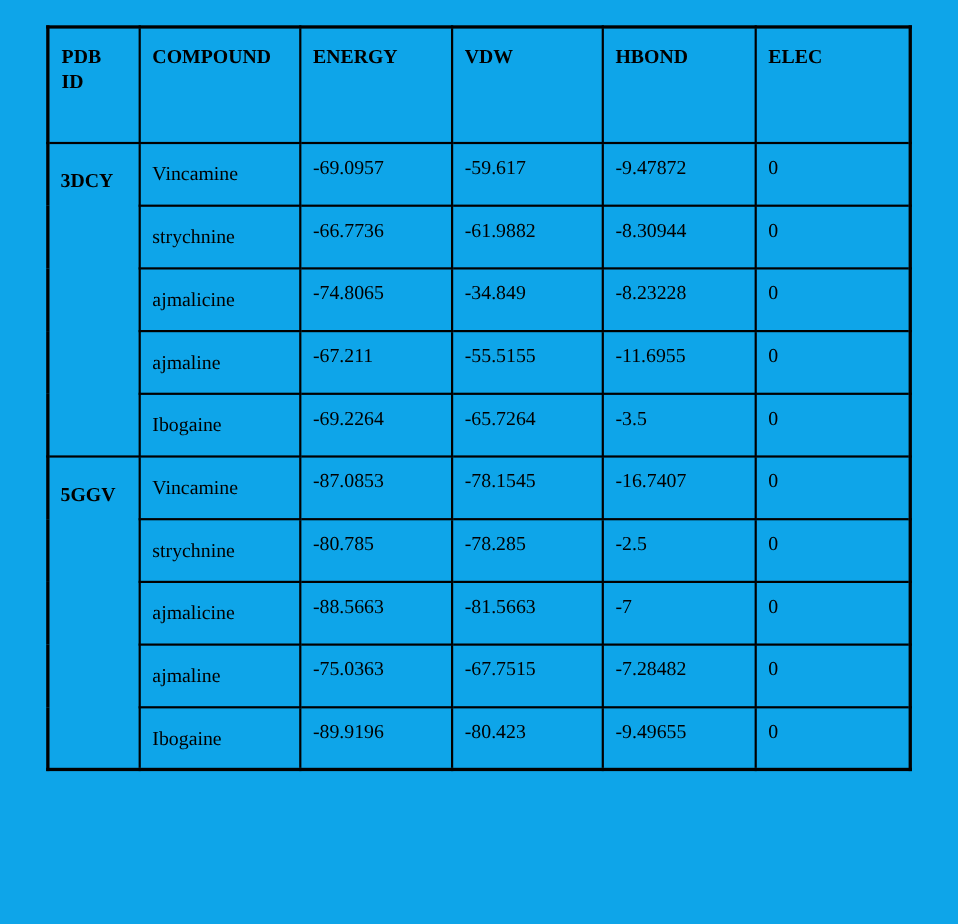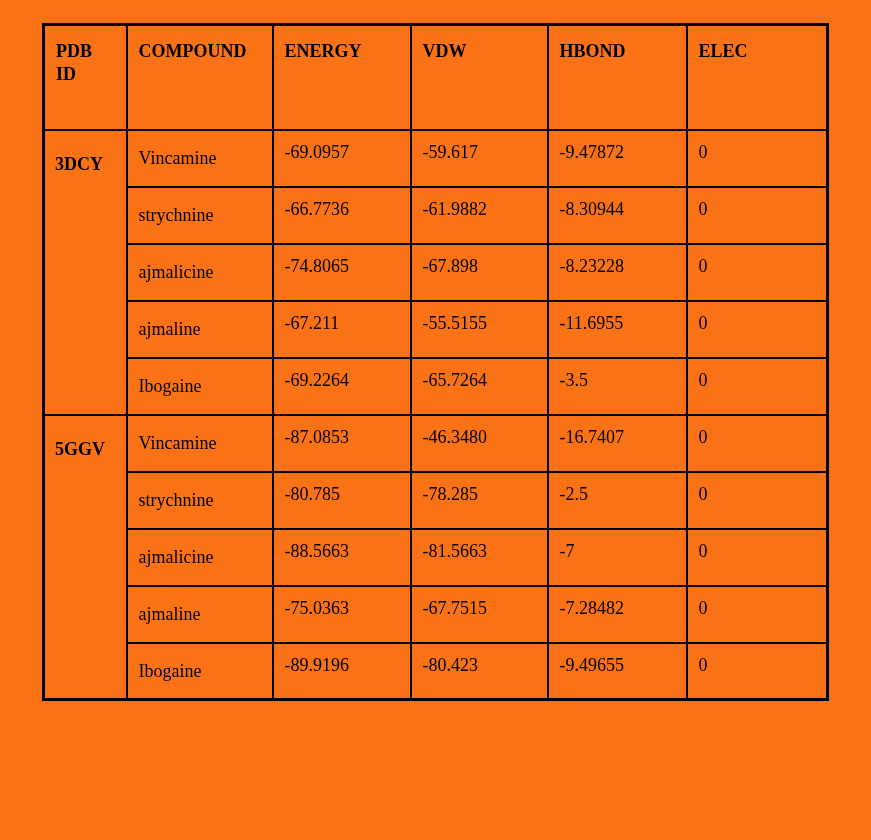--- a/index.html
+++ b/index.html
@@ -7,21 +7,21 @@
     width: 871px;
     height: 840px;
     background: #ffffff;
     font-family: "Liberation Serif", "DejaVu Serif", serif;
     color: #000000;
   }
   .page {
     position: relative;
     width: 871px;
     height: 840px;
-    background: #f97316;
+    background: #0ea5e9;
   }
   table.docking-table {
     position: absolute;
     left: 42px;
     top: 23px;
     width: 784px;
     border-collapse: collapse;
     table-layout: fixed;
     border: 3px solid #000000;
   }
@@ -94,21 +94,21 @@
     <tr>
       <td class="compound-cell">strychnine</td>
       <td class="num-cell">-66.7736</td>
       <td class="num-cell">-61.9882</td>
       <td class="num-cell">-8.30944</td>
       <td class="num-cell">0</td>
     </tr>
     <tr>
       <td class="compound-cell">ajmalicine</td>
       <td class="num-cell">-74.8065</td>
-      <td class="num-cell">-67.898</td>
+      <td class="num-cell">-34.849</td>
       <td class="num-cell">-8.23228</td>
       <td class="num-cell">0</td>
     </tr>
     <tr>
       <td class="compound-cell">ajmaline</td>
       <td class="num-cell">-67.211</td>
       <td class="num-cell">-55.5155</td>
       <td class="num-cell">-11.6955</td>
       <td class="num-cell">0</td>
     </tr>
@@ -117,21 +117,21 @@
       <td class="num-cell">-69.2264</td>
       <td class="num-cell">-65.7264</td>
       <td class="num-cell">-3.5</td>
       <td class="num-cell">0</td>
     </tr>
 
     <tr>
       <td class="pdb-cell" rowspan="5">5GGV</td>
       <td class="compound-cell">Vincamine</td>
       <td class="num-cell">-87.0853</td>
-      <td class="num-cell">-46.3480</td>
+      <td class="num-cell">-78.1545</td>
       <td class="num-cell">-16.7407</td>
       <td class="num-cell">0</td>
     </tr>
     <tr>
       <td class="compound-cell">strychnine</td>
       <td class="num-cell">-80.785</td>
       <td class="num-cell">-78.285</td>
       <td class="num-cell">-2.5</td>
       <td class="num-cell">0</td>
     </tr>

